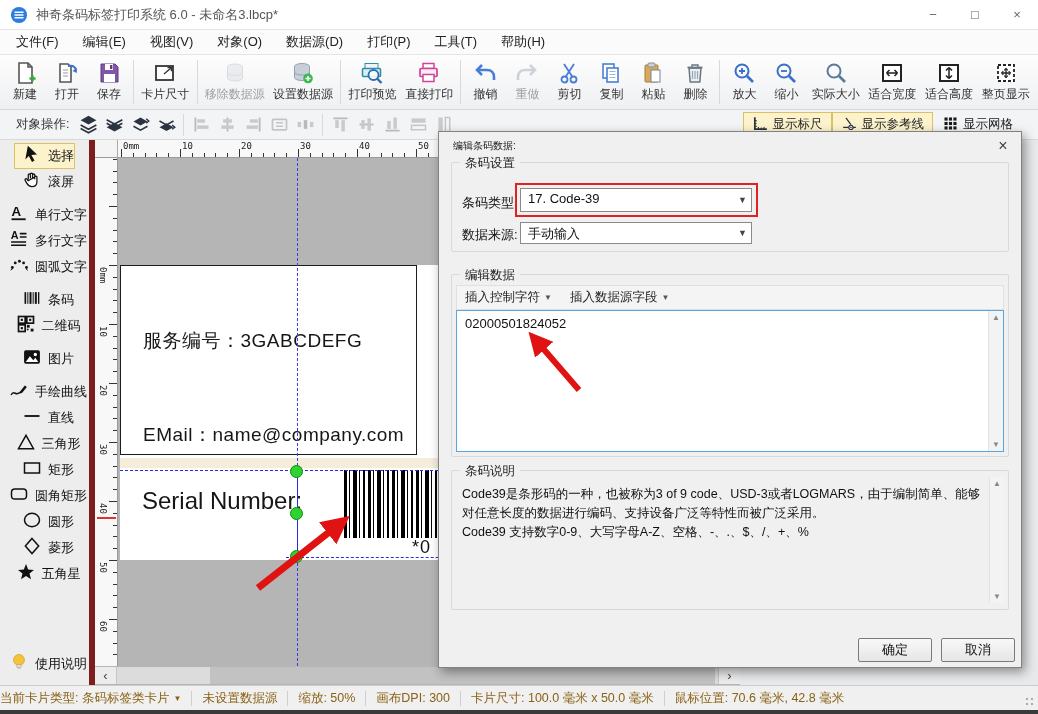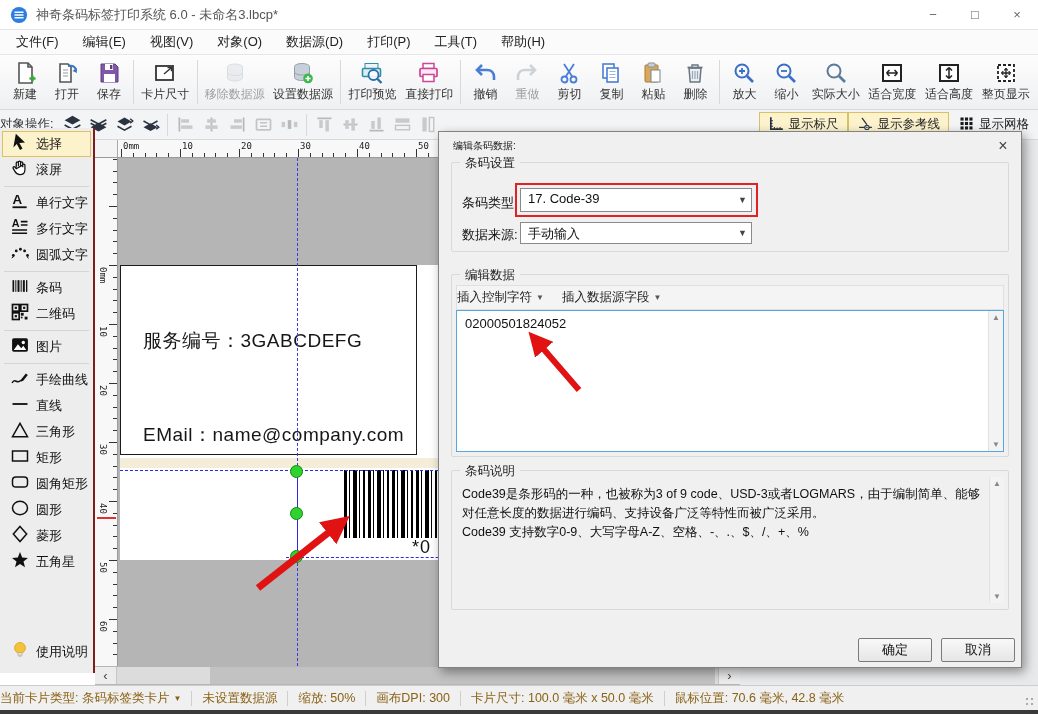--- a/index.html
+++ b/index.html
@@ -27,35 +27,35 @@
              display:flex; align-items:center; padding:0 4px; }
   .tb-item { min-width:42px; padding:0 5px; height:50px; display:flex; flex-direction:column;
              align-items:center; justify-content:center; }
   .tb-item .ticon { width:24px; height:24px; }
   .tb-item .tlabel { font-size:12px; color:#333; margin-top:1px; white-space:nowrap; }
   .tb-item.disabled { opacity:.45; }
   .tb-sep { width:1px; height:44px; background:#d9d9d9; margin:0 3px; }
 
   
   .objbar { position:absolute; left:0; top:110px; width:100%; height:30px; background:#f3f4f6;
-            border-bottom:1px solid #d8d8d8; display:flex; align-items:center; padding:0 0; }
+            border-bottom:1px solid #d8d8d8; display:flex; align-items:center; padding:0 16px; }
   .objbar-label { font-size:12.5px; color:#333; margin-right:6px; white-space:nowrap; }
   .ob-btn { width:26px; height:26px; display:flex; align-items:center; justify-content:center; }
   .ob-btn svg { width:21px; height:21px; }
   .ob-sep { width:1px; height:22px; background:#d9d9d9; margin:0 4px; }
   .toggles { margin-left:auto; display:flex; align-items:center; }
   .toggle { display:flex; align-items:center; gap:4px; font-size:12.5px; color:#222;
             padding:2px 8px; height:25px; border:1px solid transparent; white-space:nowrap; }
   .toggle.active { background:#fcf3cd; border-color:#d9c06a; }
   .toggle svg { width:17px; height:17px; }
 
   
-  .palette { position:absolute; left:0; top:128px; width:95px; height:545px; background:#ededee;
-             border-right:2px solid #7f1d1d; display:flex; flex-direction:column; padding-top:3px;
-             overflow:hidden; }
+  .palette { position:absolute; left:0; top:140px; width:95px; height:545px; background:#ededee;
+             border-right:6px solid #7f1d1d; display:flex; flex-direction:column; padding-top:3px;
+             overflow:hidden;align-items:center; }
   .pal-item { height:26px; display:flex; align-items:center; padding-left:7px; gap:6px;
               border:1px solid transparent; margin:0 2px; }
   .pal-item svg { width:20px; height:20px; flex:0 0 auto; }
   .pal-item .plabel { font-size:13px; color:#111; white-space:nowrap; }
   .pal-item.active { background:#fcf3cd; border-color:#dfc160; }
   .pal-sep { height:1px; background:#d5d5d5; margin:3px 4px; }
   .pal-item.bottom { margin-top:auto; margin-bottom:8px; }
 
   
   .canvas-area { position:absolute; left:95px; top:140px; width:645px; height:545px; background:#b5b5b5; }
@@ -120,21 +120,21 @@
   .grp-title { position:absolute; top:-8px; left:8px; background:#f0f0f0; padding:0 5px; font-size:12.5px; color:#1a1a1a; }
   .g1 { left:12px; top:30px; width:558px; height:90px; }
   .g2 { left:12px; top:142px; width:558px; height:183px; }
   .g3 { left:12px; top:338px; width:558px; height:140px; }
   .fld-label { position:absolute; font-size:13px; color:#111; }
   .combo { position:absolute; background:#fff; border:1px solid #8a8a8a; font-size:13px;
            padding:2px 20px 2px 7px; color:#111; }
   .combo-arrow { position:absolute; right:4px; top:50%; transform:translateY(-50%); font-size:9px; color:#444; }
   .red-rect { position:absolute; left:63px; top:20px; width:243px; height:34px; border:2px solid #e02222; z-index:5; }
   .strip { position:absolute; left:4px; top:10px; right:4px; height:25px; background:#f4f4f4;
-           border:1px solid #e0e0e0; display:flex; align-items:center; gap:18px; }
+           border:1px solid #e0e0e0; display:flex; align-items:center; gap:18px; padding-left:8px; }
   .strip-item { font-size:12.5px; color:#222; display:flex; align-items:center; gap:4px; }
   .strip-item .arr { font-size:8px; color:#555; }
   .ta { position:absolute; left:4px; top:35px; right:4px; bottom:4px; background:#fff; border:1px solid #58a6de; }
   .ta-text { position:absolute; left:8px; top:5px; font-size:13px; color:#111; }
   .mini-scroll { position:absolute; right:0; top:0; bottom:0; width:15px; background:#f3f3f3;
                  border-left:1px solid #e2e2e2; }
   .mini-scroll .up { position:absolute; top:2px; left:0; right:0; text-align:center; font-size:8px; color:#888; }
   .mini-scroll .dn { position:absolute; bottom:2px; left:0; right:0; text-align:center; font-size:8px; color:#888; }
   .desc-text { position:absolute; left:10px; top:14px; right:26px; font-size:12.5px; line-height:1.5;
                color:#101010; white-space:pre-line; }
@@ -727,20 +727,21 @@
 
     <div class="viewport">
       <div class="guide-v"></div>
 
       <div class="label-card">
         <div class="text-frame">
           <div class="card-line" style="top:62px">服务编号：3GABCDEFG</div>
           <div class="card-line" style="top:156px">EMail：name@company.com</div>
         </div>
         <div class="beige-strip"></div>
+        <div class="serial-label">Serial Number:</div>
         <div class="barcode"></div>
         <div class="barcode-text">*0</div>
         <div class="sel-top"></div>
         <div class="sel-bottom"></div>
         <div class="sel-left"></div>
         <div class="handle" style="top:200px"></div>
         <div class="handle" style="top:242px"></div>
         <div class="handle" style="top:285px"></div>
       </div>
 

